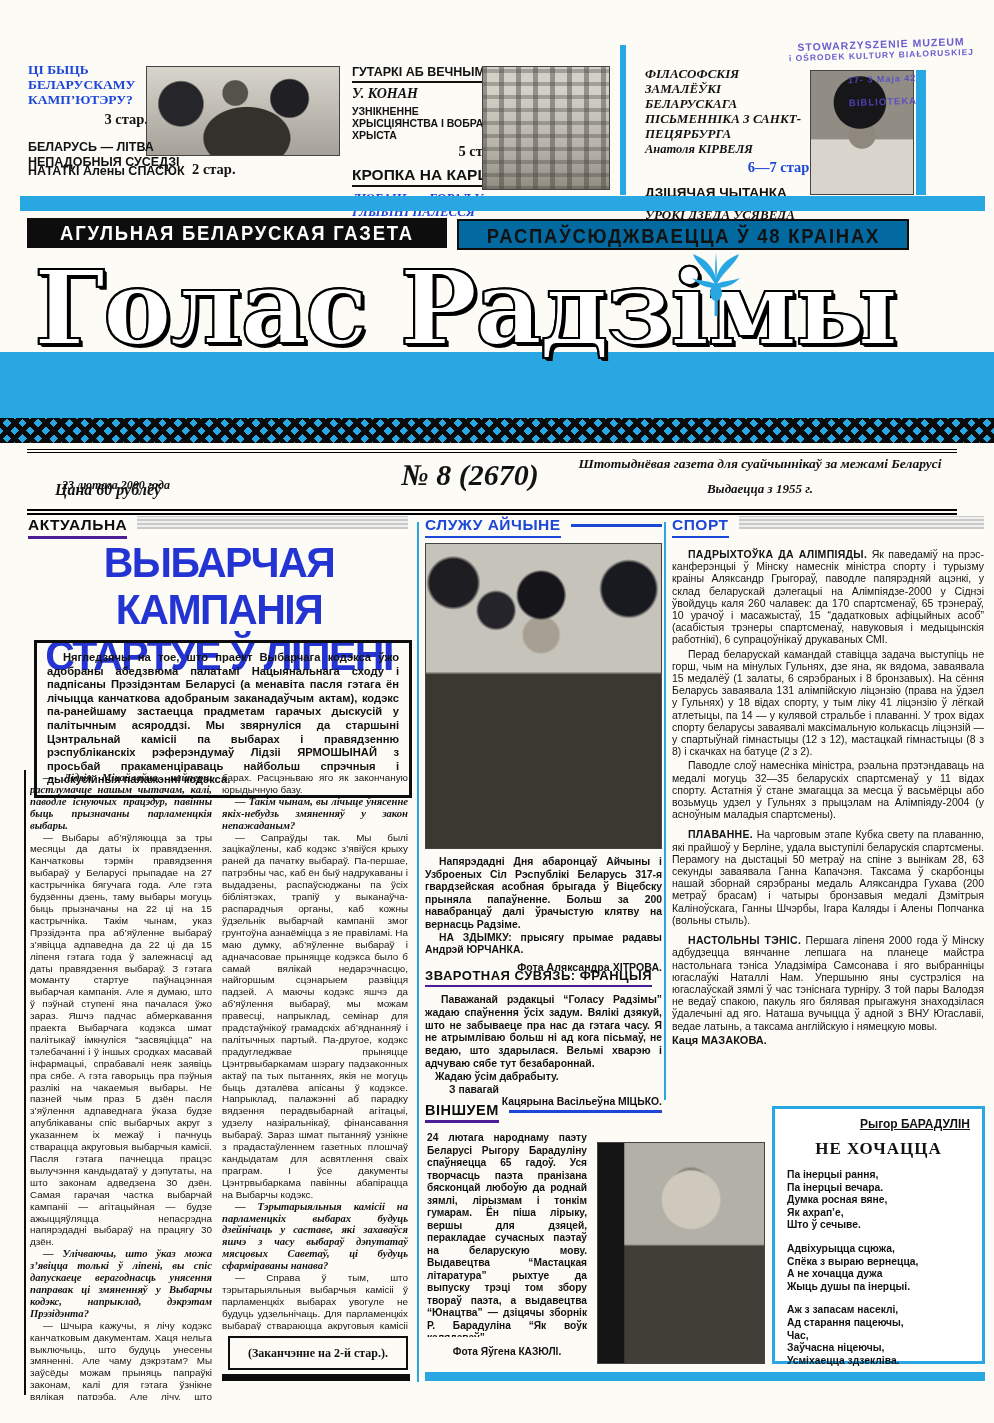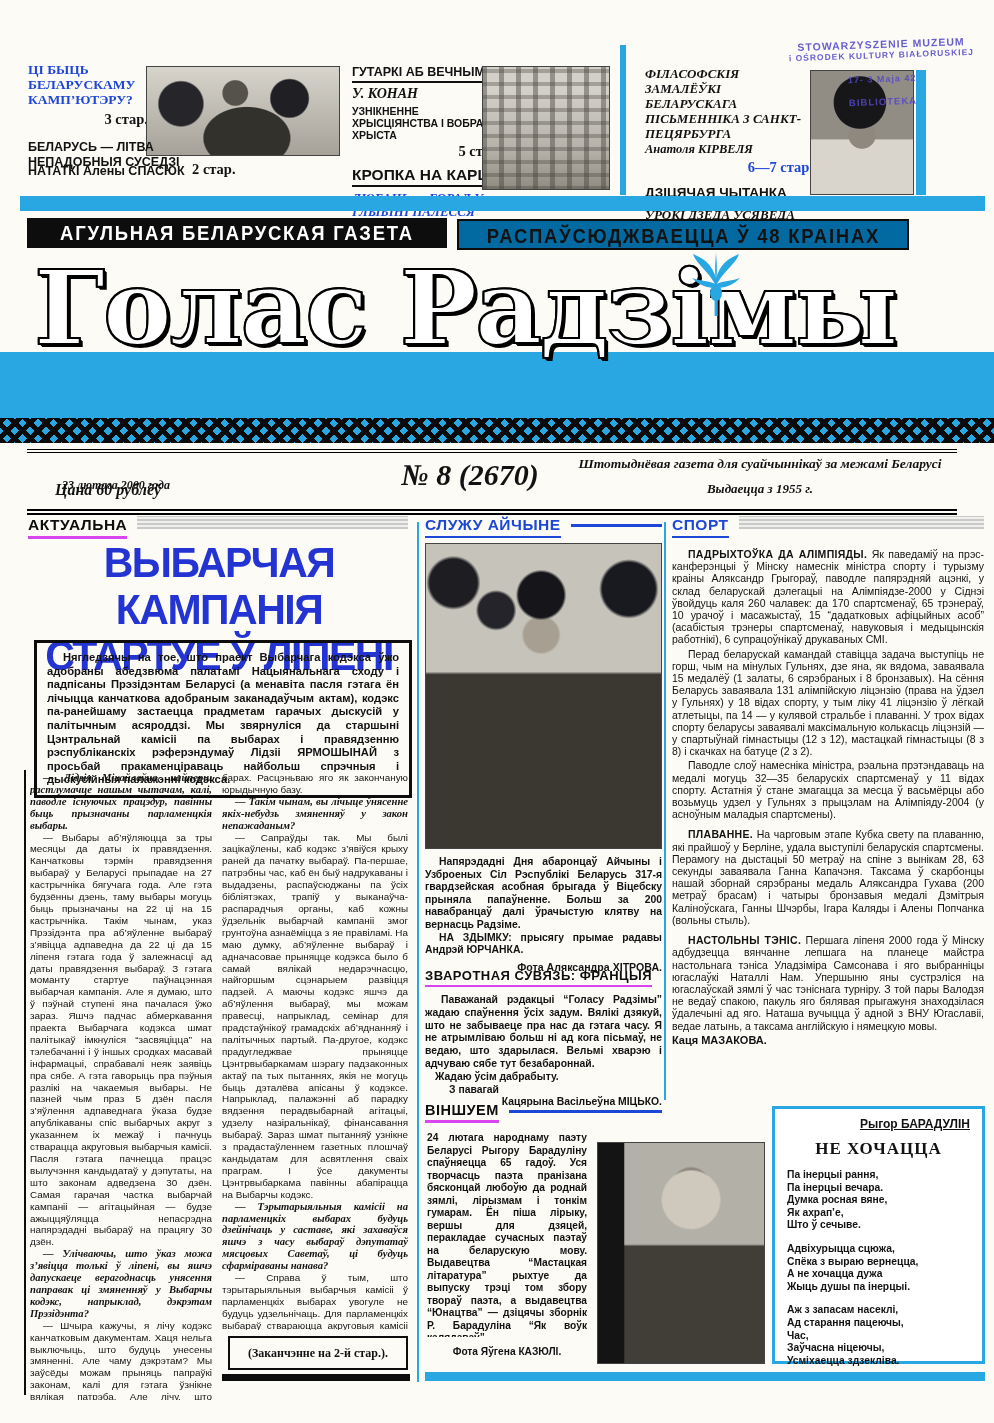--- a/index.html
+++ b/index.html
@@ -60,21 +60,21 @@
     letter-spacing:-2px;white-space:nowrap;z-index:3;}
   .ornament{background:
     repeating-linear-gradient(45deg,#0a0a0a 0 5px,transparent 5px 11px),
     repeating-linear-gradient(-45deg,#0a0a0a 0 5px,transparent 5px 11px),
     #29a7e2;}
   
   .dateline{border-top:4px double #000;border-bottom:6px double #000;}
   
   .sect{display:flex;align-items:flex-start;}
   .sect .lbl{font-weight:bold;font-size:15.5px;letter-spacing:.5px;white-space:nowrap;padding-bottom:2px;}
-  .lbl.bk{color:#0d0d0d;border-bottom:3px solid #d946ef;}
+  .lbl.bk{color:#0d0d0d;border-bottom:3px solid #4c1d95;}
   .lbl.bl{color:#1d47d6;border-bottom:2.5px solid #1d47d6;}
   .stripe{height:13px;margin-left:10px;flex:1;
     background:repeating-linear-gradient(0deg,#c9c9c9 0 2px,#efefec 2px 4px);}
   .rule-bl{height:3px;background:#1d47d6;flex:1;margin:8px 0 0 10px;}
   
   .headline{color:#2434d2;font-weight:bold;font-size:41px;line-height:45px;letter-spacing:-1.5px;
     text-align:center;transform:scaleY(1.04);}
   .leadbox{border:3px solid #0d0d0d;padding:8px 10px;font-weight:bold;font-size:11.2px;line-height:13.6px;text-align:justify;}
   .leadbox p{margin:0;text-indent:16px;}
   .bodycol{font-size:9.9px;line-height:11.9px;text-align:justify;overflow:hidden;}
@@ -188,21 +188,21 @@
     <div>ВЫБАРЧАЯ КАМПАНІЯ</div>
     <div>СТАРТУЕ Ў ЛІПЕНІ</div>
   </div>
   <div class="abs leadbox" style="left:34px;top:640px;width:352px;">
     <p>Нягледзячы на тое, што праект Выбарчага кодэкса ўжо адобраны абедзвюма палатамі Нацыянальнага сходу і падпісаны Прэзідэнтам Беларусі (а менавіта пасля гэтага ён лічыцца канчаткова адобраным заканадаўчым актам), кодэкс па-ранейшаму застаецца прадметам гарачых дыскусій у палітычным асяроддзі. Мы звярнуліся да старшыні Цэнтральнай камісіі па выбарах і правядзенню рэспубліканскіх рэферэндумаў Лідзіі ЯРМОШЫНАЙ з просьбай пракаменціраваць найбольш спрэчныя і дыскусійныя палажэнні кодэкса.</p>
   </div>
   <div class="abs" style="left:24px;top:770px;width:2px;height:625px;background:#0d0d0d;"></div>
   <div class="abs bodycol" style="left:30px;top:772px;width:182px;height:628px;">
     <p class="q">— Лідзія Міхайлаўна, найперш растлумачце нашым чытачам, калі, паводле існуючых працэдур, павінны быць прызначаны парламенцкія выбары.</p>
     <p>— Выбары аб’яўляюцца за тры месяцы да даты іх правядзення. Канчатковы тэрмін правядзення выбараў у Беларусі прыпадае на 27 кастрычніка бягучага года. Але гэта будзённы дзень, таму выбары могуць быць прызначаны на 22 ці на 15 кастрычніка. Такім чынам, указ Прэзідэнта пра аб’яўленне выбараў з’явіцца адпаведна да 22 ці да 15 ліпеня гэтага года ў залежнасці ад даты правядзення выбараў. З гэтага моманту стартуе паўнацэнная выбарчая кампанія. Але я думаю, што ў пэўнай ступені яна пачалася ўжо зараз. Яшчэ падчас абмеркавання праекта Выбарчага кодэкса шмат палітыкаў імкнуліся “засвяціцца” на тэлебачанні і ў іншых сродках масавай інфармацыі, спрабавалі неяк заявіць пра сябе. А гэта гаворыць пра пэўныя разлікі на чакаемыя выбары. Не пазней чым праз 5 дзён пасля з’яўлення адпаведнага ўказа будзе апублікаваны спіс выбарчых акруг з указаннем іх межаў і пачнуць стварацца акруговыя выбарчыя камісіі. Пасля гэтага пачнецца працэс вылучэння кандыдатаў у дэпутаты, на што законам адведзена 30 дзён. Самая гарачая частка выбарчай кампаніі — агітацыйная — будзе ажыццяўляцца непасрэдна напярэдадні выбараў на працягу 30 дзён.</p>
-    <p class="q">— Улічваючы, што ўказ можа з’явіцца толькі ў ліпені, вы яшчэ дапускаеце верагоднасць унясення паправак ці змяненняў у Выбарчы кодэкс, напрыклад, дэкрэтам Прэзідэнта?</p>
+    <p class="q">— Улічваючы, што ўказ можа з’явіцца толькі ў ліпені, вы спіс дапускаеце верагоднасць унясення паправак ці змяненняў у Выбарчы кодэкс, напрыклад, дэкрэтам Прэзідэнта?</p>
     <p>— Шчыра кажучы, я лічу кодэкс канчатковым дакументам. Хаця нельга выключыць, што будуць унесены змяненні. Але чаму дэкрэтам? Мы заўсёды можам прыняць папраўкі законам, калі для гэтага ўзнікне вялікая патрэба. Але лічу, што менавіта цяперашні варыянт кодэкса будзе асноўным дакументам на наступных вы-</p>
   </div>
   <div class="abs bodycol" style="left:222px;top:772px;width:186px;height:558px;">
     <p style="text-indent:0;">барах. Расцэньваю яго як закончаную юрыдычную базу.</p>
     <p class="q">— Такім чынам, вы лічыце ўнясенне якіх-небудзь змяненняў у закон непажаданым?</p>
     <p>— Сапраўды так. Мы былі зацікаўлены, каб кодэкс з’явіўся крыху раней да пачатку выбараў. Па-першае, патрэбны час, каб ён быў надрукаваны і выдадзены, распаўсюджаны па ўсіх бібліятэках, трапіў у выканаўча-распарадчыя органы, каб кожны ўдзельнік выбарчай кампаніі змог грунтоўна азнаёміцца з яе правіламі. На маю думку, аб’яўленне выбараў і адначасовае прыняцце кодэкса было б самай вялікай недарэчнасцю, найгоршым сцэнарыем развіцця падзей. А маючы кодэкс яшчэ да аб’яўлення выбараў, мы можам правесці, напрыклад, семінар для прадстаўнікоў грамадскіх аб’яднанняў і палітычных партый. Па-другое, кодэкс прадугледжвае прыняцце Цэнтрвыбаркамам шэрагу падзаконных актаў па тых пытаннях, якія не могуць быць дэталёва апісаны ў кодэксе. Напрыклад, палажэнні аб парадку вядзення перадвыбарнай агітацыі, удзелу назіральнікаў, фінансавання выбараў. Зараз шмат пытанняў узнікне з прадастаўленнем газетных плошчаў кандыдатам для асвятлення сваіх праграм. І ўсе дакументы Цэнтрвыбаркама павінны абапірацца на Выбарчы кодэкс.</p>
     <p class="q">— Тэрытарыяльныя камісіі на парламенцкіх выбарах будуць дзейнічаць у саставе, які захаваўся яшчэ з часу выбараў дэпутатаў мясцовых Саветаў, ці будуць сфарміраваны нанава?</p>
     <p>— Справа ў тым, што тэрытарыяльныя выбарчыя камісіі ў парламенцкіх выбарах увогуле не будуць удзельнічаць. Для парламенцкіх выбараў ствараюцца акруговыя камісіі па 110 акругах. А фарміравацца яны павінны на аснове сумеснага рашэння прэзідыумаў мясцовых Саветаў дэпутатаў і іх выканкамаў. Будуць таксама</p>
   </div>
   <div class="abs morebox" style="left:228px;top:1336px;width:176px;height:30px;">

